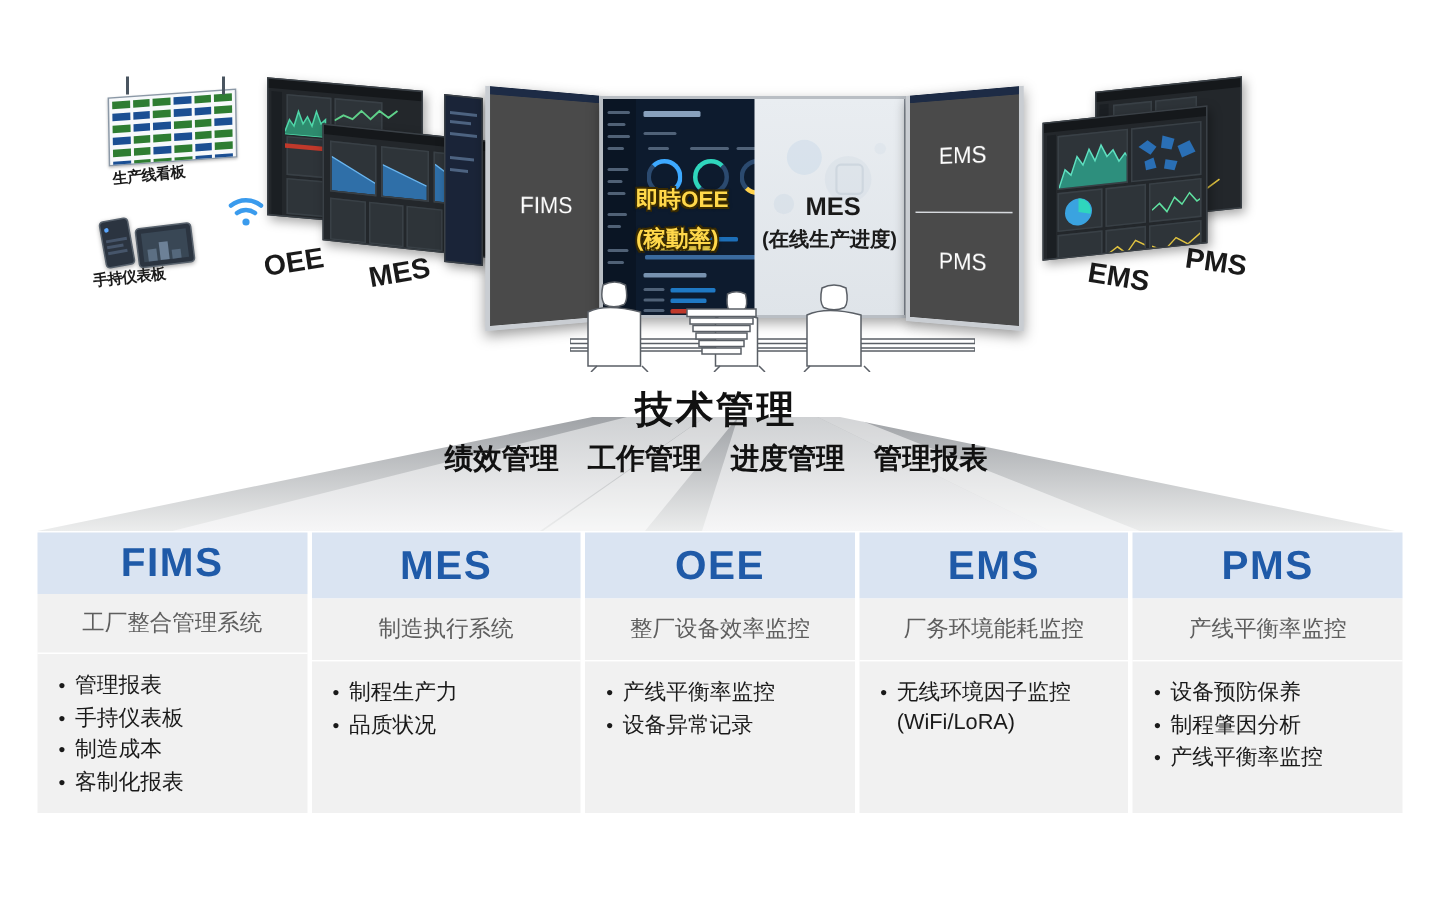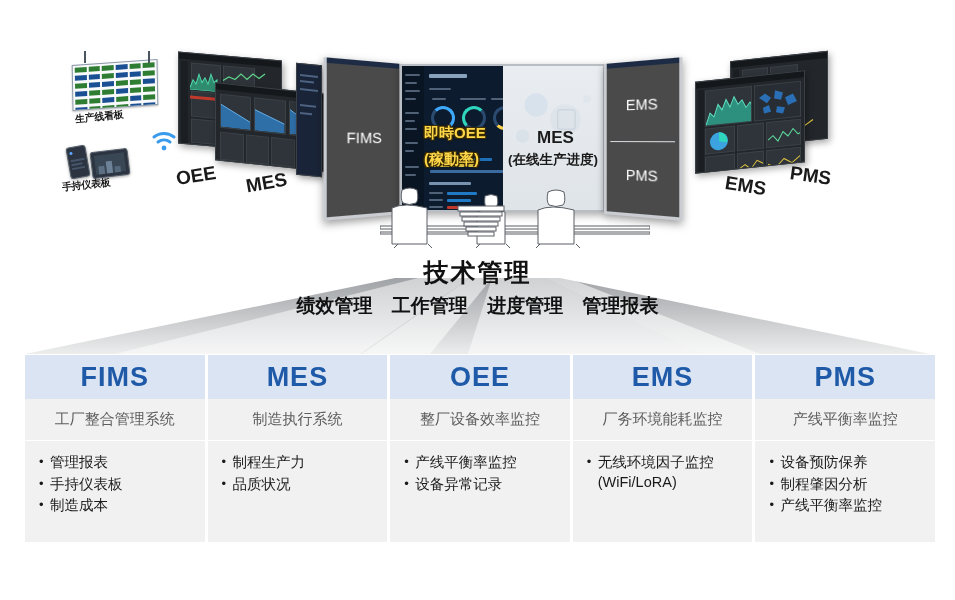--- a/index.html
+++ b/index.html
@@ -468,20 +468,21 @@
 
   <div class="tbl">
 
     <div class="col">
       <div class="colhead">FIMS</div>
       <div class="colsub">工厂整合管理系统</div>
       <div class="colbody">
         <div class="bullet">管理报表</div>
         <div class="bullet">手持仪表板</div>
         <div class="bullet">制造成本</div>
+        <div class="bullet">客制化报表</div>
       </div>
     </div>
 
     <div class="col">
       <div class="colhead">MES</div>
       <div class="colsub">制造执行系统</div>
       <div class="colbody">
         <div class="bullet">制程生产力</div>
         <div class="bullet">品质状况</div>
       </div>

